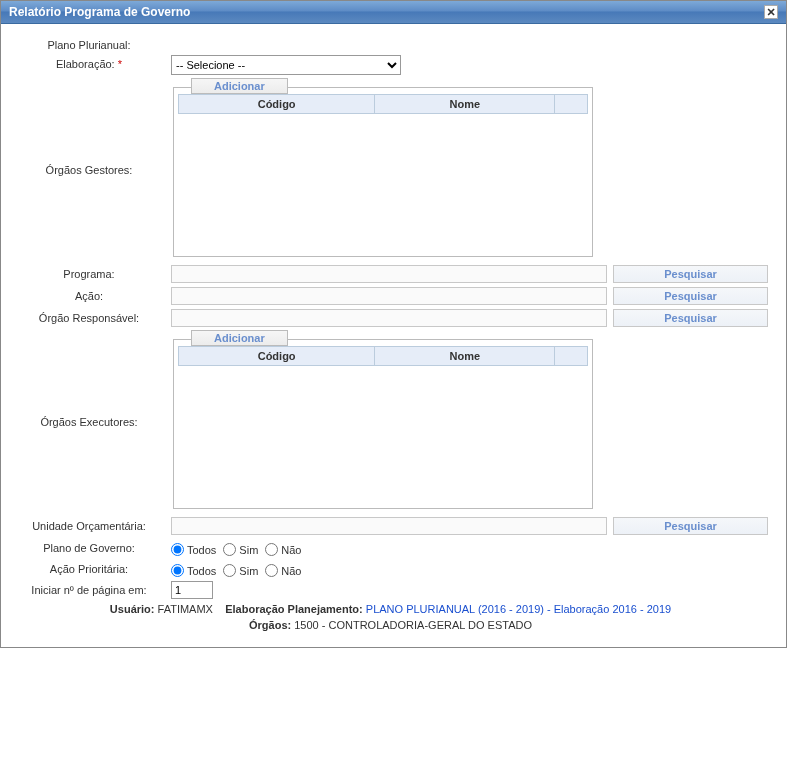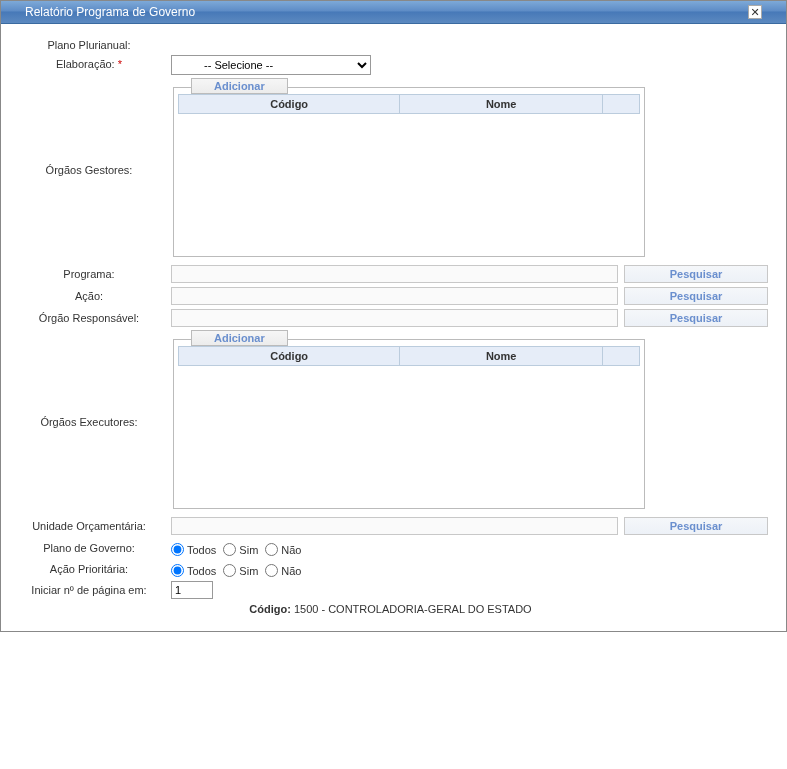--- a/index.html
+++ b/index.html
@@ -1,37 +1,37 @@
 <!DOCTYPE html>
 <html><head>
   <meta charset="utf-8">
   <style>
     * { margin: 0; padding: 0; box-sizing: border-box; }
     body { font-family: Arial, sans-serif; font-size: 11px; background: #fff; color: #333; }
     .window { width: 787px; border: 1px solid #888; background: #fff; }
     .titlebar {
       background: linear-gradient(to bottom, #7da9d8, #5e8cc6 45%, #4779b8 50%, #5c89c0);
-      color: #fff; font-weight: normal; font-size: 12px;
-      padding: 4px 24px; display: flex; justify-content: space-between; align-items: center;
+      color: #fff; font-weight: bold; font-size: 12px;
+      padding: 4px 8px; display: flex; justify-content: space-between; align-items: center;
       border-bottom: 1px solid #3a6aa0;
     }
     .close-btn { background: #fff; color: #333; width: 14px; height: 14px; line-height: 12px; text-align: center; font-size: 11px; cursor: pointer; border: 1px solid #aaa; }
     .content { padding: 12px 18px 12px 12px; }
     .form-row { display: flex; align-items: flex-start; margin-bottom: 4px; }
     .label { width: 158px; text-align: center; padding-right: 6px; padding-top: 3px; color: #333; font-size: 11px; }
     .req { color: #c00; }
     .value { flex: 1; display: flex; align-items: center; gap: 6px; }
     .link { color: #1a4fcf; font-size: 11px; text-decoration: none; }
-    select { width: 200px; height: 20px; border: 1px solid #999; font-size: 11px; background: #fff; padding-left: 28px; }
-    .inner-box { border: 1px solid #bbb; padding: 4px 4px 4px 4px; background: #fff; width: 472px; height: 170px; position: relative; margin-left: 2px; }
+    select { width: 230px; height: 20px; border: 1px solid #999; font-size: 11px; background: #fff; }
+    .inner-box { border: 1px solid #bbb; padding: 4px 4px 4px 4px; background: #fff; width: 420px; height: 170px; position: relative; margin-left: 2px; }
     table.grid { width: 100%; border-collapse: collapse; margin-top: 2px; }
     table.grid th { background: #e6edf8; border: 1px solid #bcd; font-weight: bold; font-size: 11px; padding: 3px 4px; text-align: center; color: #333; }
     .text-input { flex: 1; height: 18px; border: 1px solid #c8c8c8; background: #fafafa; padding: 0 3px; font-size: 11px; }
     .search-btn {
-      width: 144px; height: 18px; border: 1px solid #c8c8c8;
+      width: 155px; height: 18px; border: 1px solid #c8c8c8;
       background: linear-gradient(to bottom, #f5f7fa, #edf1f7);
       color: #6a8fce; font-weight: bold; font-size: 11px; cursor: pointer; text-align: center;
     }
     .radio-group { display: flex; gap: 7px; align-items: center; padding-top: 4px; }
     .radio-item { display: flex; align-items: center; gap: 3px; }
     .page-input { width: 42px; height: 18px; border: 1px solid #999; padding: 0 3px; font-size: 11px; }
     .footer-buttons { text-align: center; margin: 32px 0 18px 0; }
     .action-btn {
       display: inline-block; width: 125px; height: 20px; line-height: 18px;
       background: linear-gradient(to bottom, #8cb0dc, #5283c0 48%, #3f6fa8 52%, #5a87bc);
@@ -184,18 +184,25 @@
 
     <div class="form-row">
       <div class="label">Iniciar nº de página em:</div>
       <div class="value">
         <input type="text" class="page-input" value="1" style="">
       </div>
     </div>
 
 
     <div class="footer-info">
-      <b>Código:</b>
+      <b>Usuário:</b>
+      <span>FATIMAMX</span>
+      &nbsp;&nbsp;
+      <b>Elaboração Planejamento:</b>
+      <a href="#" class="link">PLANO PLURIANUAL (2016 - 2019) - Elaboração 2016 - 2019</a>
+    </div>
+    <div class="footer-info">
+      <b>Órgãos:</b>
       <span>1500 - CONTROLADORIA-GERAL DO ESTADO</span>
     </div>
 
   </div>
 </div>
 
 </body></html>

